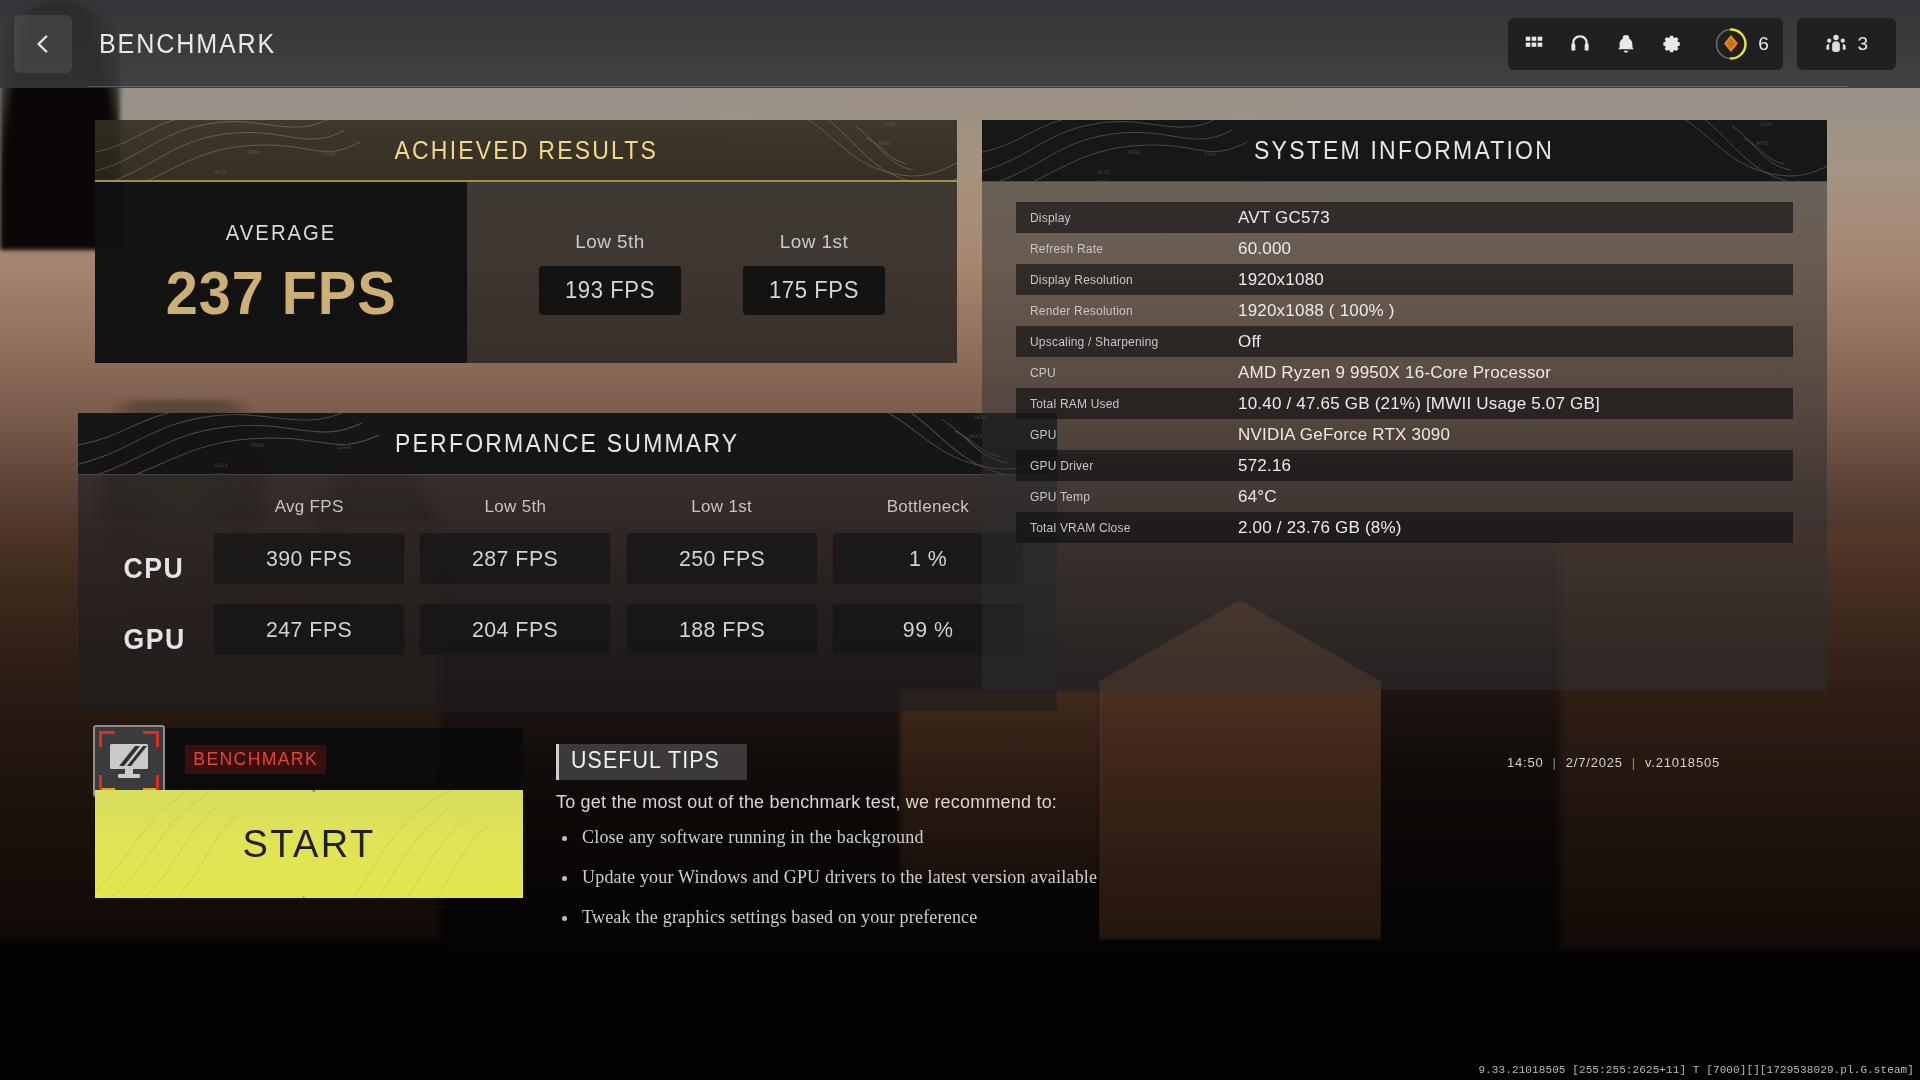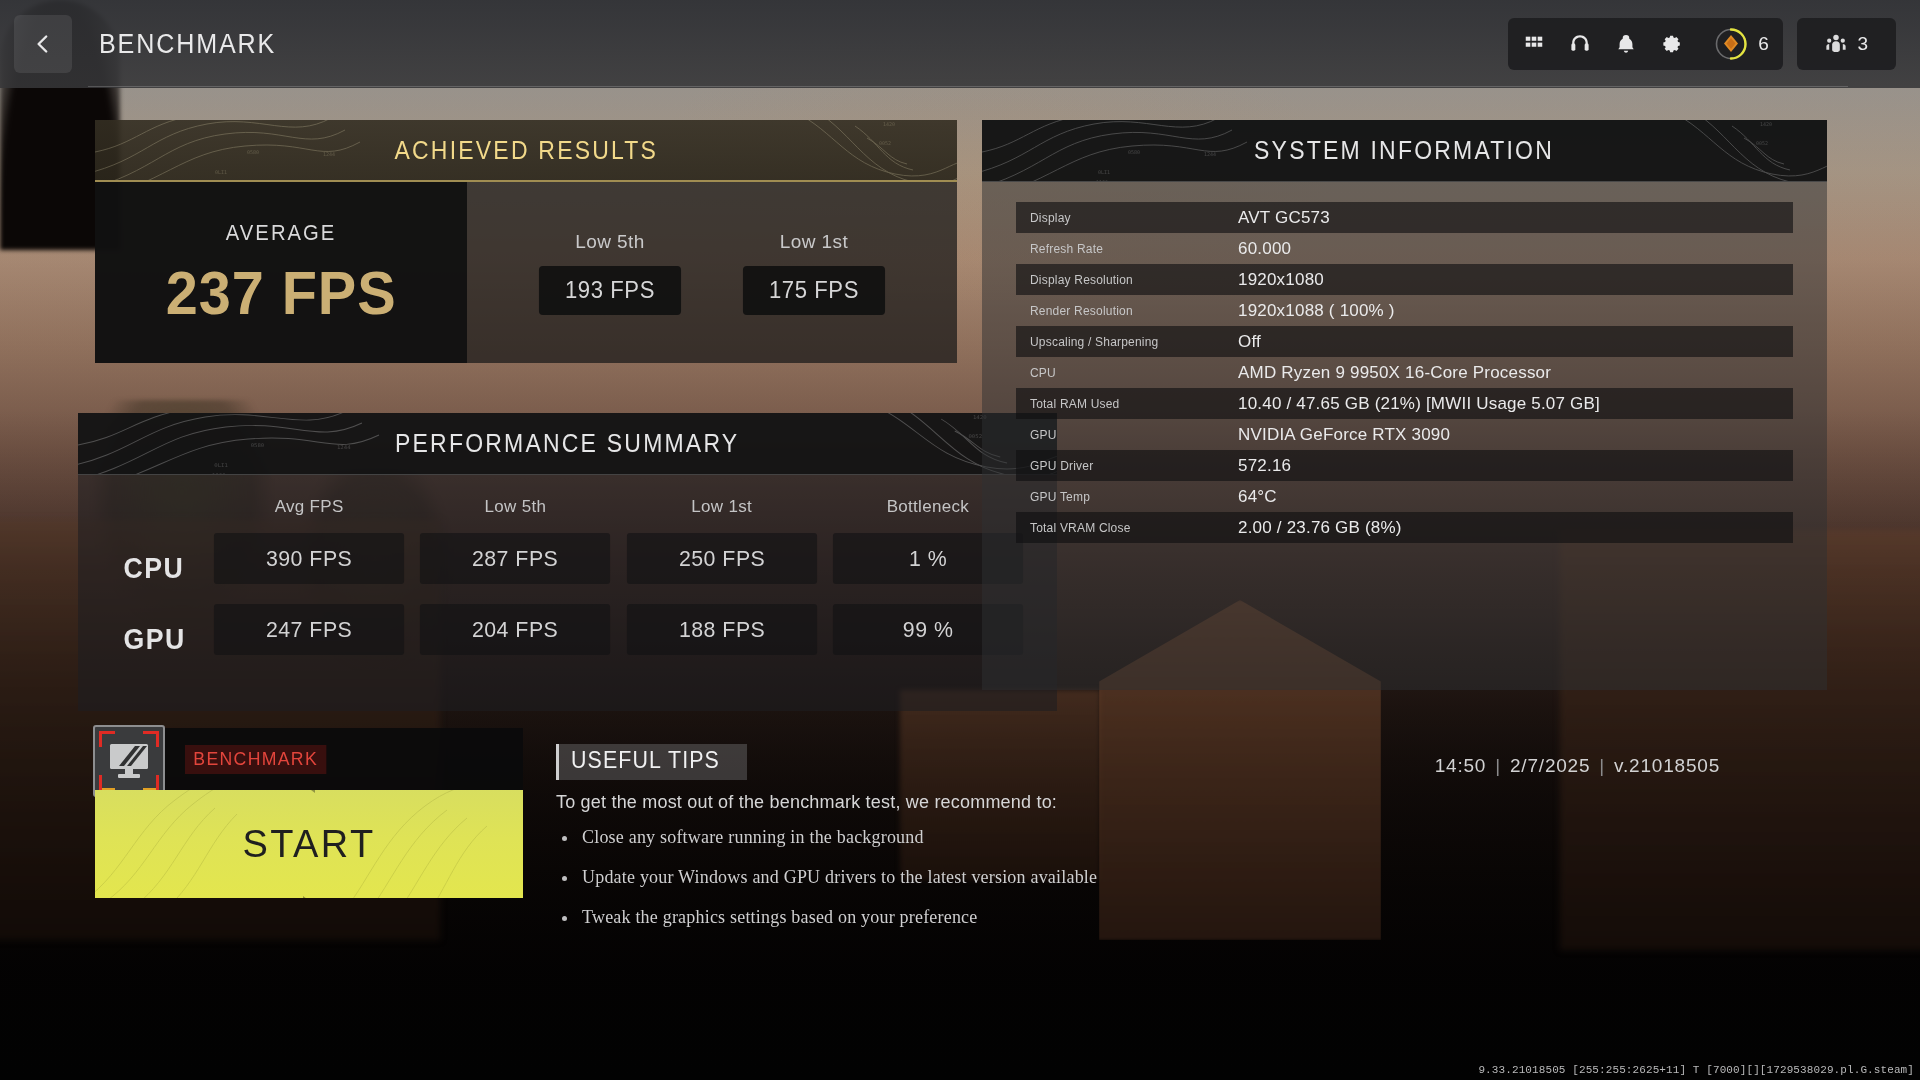--- a/index.html
+++ b/index.html
@@ -414,21 +414,21 @@
     position: absolute; left: 6px; top: 9px;
     width: 5px; height: 5px;
     background: #bfbfc0;
     border-radius: 50%;
   }
 
   
   #stamp {
     position: absolute;
     right: 200px; top: 755px;
-    font-size: 19px;
+    font-size: 13px;
     color: #d2d2d3;
     letter-spacing: 0.8px;
     display: flex; align-items: center; gap: 9px;
   }
   #stamp .sep { color: #8b8b8c; }
 
   
   #debug {
     position: absolute;
     right: 6px; bottom: 4px;

